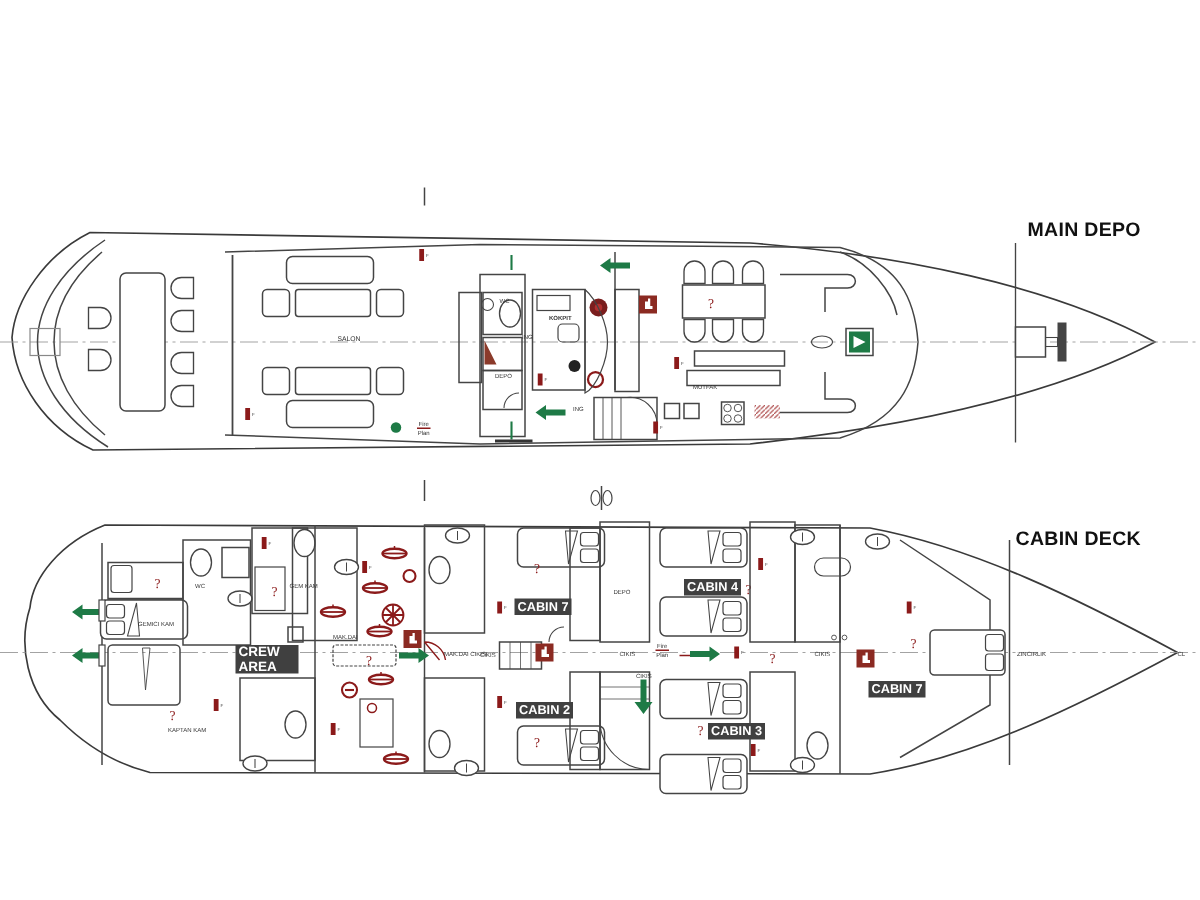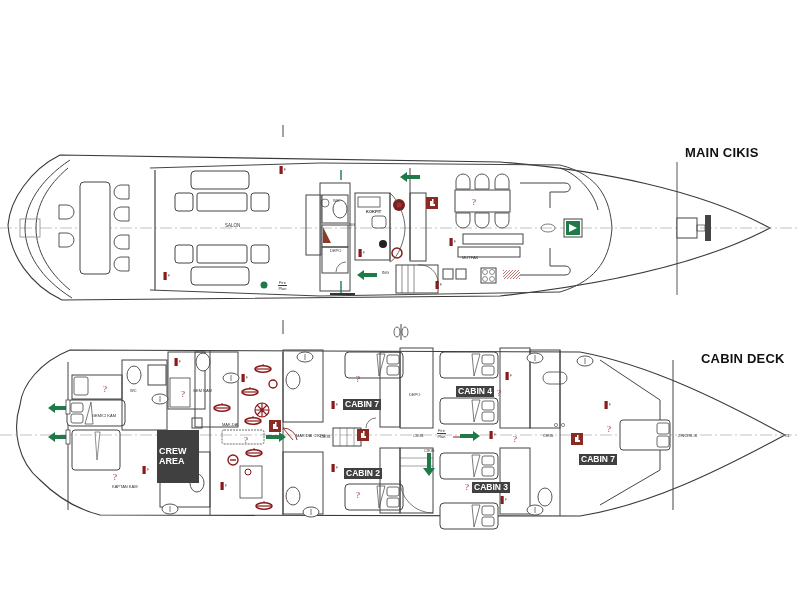--- a/index.html
+++ b/index.html
@@ -1,20 +1,20 @@
 <!DOCTYPE html>
 <html><head>
   <meta charset="utf-8">
   <style>
     html, body { margin: 0; padding: 0; background: #ffffff; }
     body { width: 800px; height: 600px; position: relative; overflow: hidden; font-family: "Liberation Sans", sans-serif; }
     svg.plan { position: absolute; left: 0; top: 0; }
     .deck-title { position: absolute; font-family: "Liberation Sans", sans-serif; font-weight: bold; font-size: 13px; color: #111; letter-spacing: 0.2px; }
     .tag { position: absolute; background: #404040; color: #fff; font-family: "Liberation Sans", sans-serif; font-weight: bold; font-size: 8.5px; padding: 1px 2px; line-height: 9px; }
-    .tag.crew { font-size: 9px; line-height: 9.5px; padding: 17px 2px; width: 38px; }
+    .tag.crew { font-size: 9px; line-height: 9.5px; padding: 0 2px; width: 38px; }
     .small { position: absolute; font-family: "Liberation Sans", sans-serif; font-size: 4px; color: #333; white-space: nowrap; }
     .small.m { font-size: 4.5px; }
     .fp { position: absolute; font-family: "Liberation Sans", sans-serif; font-size: 4px; color: #333; text-align: center; line-height: 5px; }
     .fp .top { border-bottom: 1px solid #8b1a1a; padding: 0 1px; }
   </style>
 </head>
 <body>
 
 <svg class="plan" width="800" height="600" viewBox="0 0 800 600">
   <defs>
@@ -305,22 +305,22 @@
     <rect x="657" y="423" width="12" height="11" rx="2" fill="none" stroke="#444" stroke-width="0.8"></rect>
     <rect x="657" y="436" width="12" height="11" rx="2" fill="none" stroke="#444" stroke-width="0.8"></rect>
     <use href="#extinguisher" transform="translate(606,405)"></use>
     <use href="#q" transform="translate(609,432)"></use>
     <use href="#alarm" transform="translate(577,439)"></use>
     <circle cx="556" cy="425" r="1.6" fill="none" stroke="#444" stroke-width="0.6"></circle>
     <circle cx="563" cy="425" r="1.6" fill="none" stroke="#444" stroke-width="0.6"></circle>
   </g>
 </svg>
 
-<div class="deck-title" style="left:685px;top:145px;">MAIN CIKIS</div>
-<div class="deck-title" style="left:701px;top:351px;">CABIN DECK</div>
+<div class="deck-title" style="left:685px;top:145px;">MAIN DEPO</div>
+<div class="deck-title" style="left:677px;top:351px;">CABIN DECK</div>
 
 <div class="small m" style="left:225px;top:223px;">SALON</div>
 <div class="small" style="left:366px;top:209px;font-weight:bold;">KOKPIT</div>
 <div class="small" style="left:330px;top:248px;">DEPO</div>
 <div class="small" style="left:462px;top:255px;">MUTFAK</div>
 <div class="small" style="left:348px;top:222px;">ING</div>
 <div class="small" style="left:382px;top:270px;">ING</div>
 <div class="small" style="left:333px;top:198px;">WC</div>
 <div class="fp" style="left:278px;top:280px;">
   <div class="top">Fire</div>

